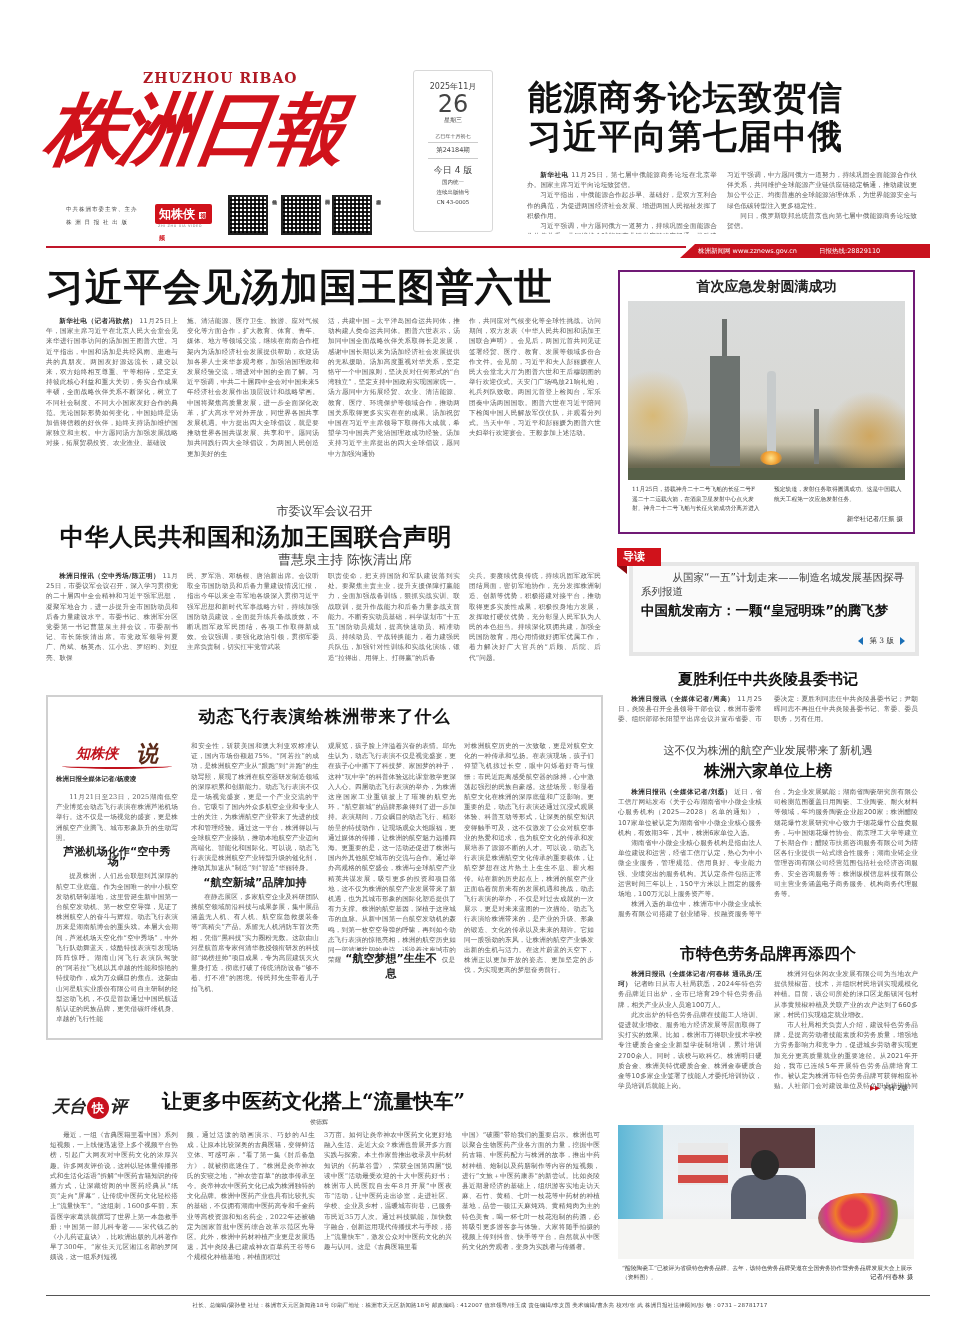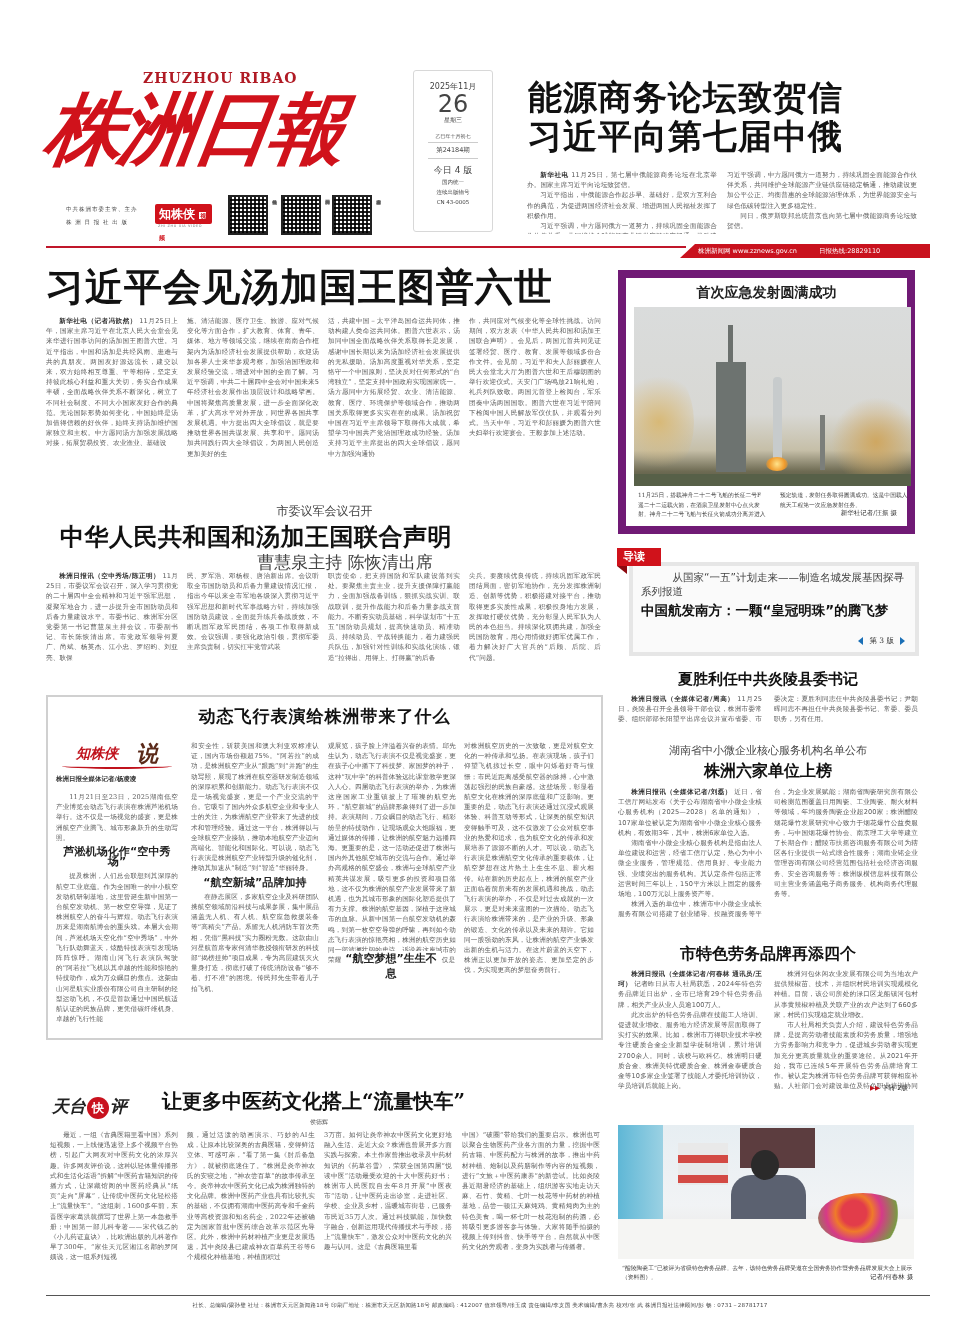--- a/index.html
+++ b/index.html
@@ -36,39 +36,39 @@
   .rule-red { left: 46px; width: 884px; height: 2px; background: #c0162a; }
 
   
   .hl-top { left: 528px; top: 78px; width: 400px; font-size: 34px; line-height: 39px; font-weight: bold; color: #111; letter-spacing: 1px; }
   .web-bar { left: 680px; top: 244px; width: 250px; height: 14px; background: #c9121e; color: #fff; font-size: 6.5px; line-height: 14px; padding-left: 18px; clip-path: polygon(6% 0, 100% 0, 100% 100%, 0 100%); }
 
   
   .hl-main { left: 46px; top: 262px; font-size: 38px; font-weight: bold; color: #111; letter-spacing: 1px; }
 
   
-  .photo-box { left: 618px; top: 270px; width: 297px; height: 264px; border: 8px solid #701a75; background: #fff; }
+  .photo-box { left: 618px; top: 270px; width: 297px; height: 264px; border: 2px solid #701a75; background: #fff; }
   .photo-title { text-align: center; font-size: 14px; font-weight: bold; margin-top: 6px; color: #222; }
   .rocket-img { position: absolute; left: 8px; top: 29px; width: 277px; height: 179px;
     background: linear-gradient(180deg, #dadcdc 0%, #d8d8d4 60%, #c6bfa8 80%, #6d6a52 92%, #555a45 100%); overflow: hidden; }
   .smoke-l { position: absolute; left: -10px; top: 60px; width: 70px; height: 110px; border-radius: 50%; background: radial-gradient(circle, #d8b977 0%, rgba(216,185,119,0) 70%); }
   .smoke-r { position: absolute; right: -10px; top: 90px; width: 90px; height: 90px; border-radius: 50%; background: radial-gradient(circle, #cfa761 0%, rgba(207,167,97,0) 70%); }
   .tower { position: absolute; left: 82px; top: 55px; width: 30px; height: 110px; background: #6d7370; }
   .tower-top { position: absolute; left: 94px; top: 18px; width: 5px; height: 40px; background: #6b706d; }
   .rocket { position: absolute; left: 139px; top: 70px; width: 9px; height: 85px; background: #c7cbcc; border-radius: 4px 4px 0 0; }
   .flame { position: absolute; left: 132px; top: 150px; width: 22px; height: 14px; border-radius: 50%; background: radial-gradient(circle, #ffe38a 0%, #f09a2b 60%, rgba(240,154,43,0) 100%); }
   .mast { position: absolute; left: 186px; top: 108px; width: 5px; height: 55px; background: #7b7e7a; }
   .ground { position: absolute; left: 0; bottom: 0; width: 100%; height: 12px; background: #576048; }
   .photo-caption { position: absolute; left: 12px; top: 213px; width: 270px; font-size: 5.8px; line-height: 9.5px; color: #444; column-count: 2; column-gap: 14px; font-family: "DejaVu Serif", "Liberation Serif", serif; }
   .photo-credit { position: absolute; right: 10px; bottom: 8px; font-size: 6.5px; color: #333; }
 
   
   .kicker { font-size: 12px; color: #444; text-align: center; }
   .hl-defense { left: 60px; top: 521px; font-size: 24px; font-weight: bold; color: #111; letter-spacing: 0.5px; }
-  .subhl { font-size: 17px; color: #444; text-align: center; }
+  .subhl { font-size: 13px; color: #444; text-align: center; }
 
   
   .guide-box { left: 629px; top: 562px; width: 290px; height: 94px; background: #fafafa; border: 4px solid #e6e6e6; }
   .guide-tag { left: 617px; top: 548px; width: 44px; height: 18px; background: #d0121b; color: #fff; font-weight: bold; font-size: 11px; line-height: 18px; padding-left: 6px; }
   .guide-tag-fold { left: 617px; top: 566px; width: 0; height: 0; border-top: 8px solid #8d0a10; border-left: 10px solid transparent; }
   .guide-line1 { font-size: 10.5px; color: #444; line-height: 14px; }
   .guide-main { font-size: 13.5px; font-weight: bold; color: #111; margin-top: 4px; }
   .guide-page { position: absolute; right: 10px; bottom: 6px; font-size: 7.5px; color: #333; font-family: "DejaVu Serif", serif; }
   .tri-l, .tri-r { display: inline-block; width: 0; height: 0; border-top: 4px solid transparent; border-bottom: 4px solid transparent; vertical-align: middle; }
   .tri-l { border-right: 5px solid #1a6fb6; margin-right: 6px; }
@@ -215,21 +215,21 @@
   </div>
 </div>
 <div class="abs guide-tag">导读</div>
 <div class="abs guide-tag-fold"></div>
 
 <div class="abs serif-hl" style="left:618px;top:670px;width:300px;text-align:center;font-size:15px;">夏胜利任中共炎陵县委书记</div>
 <div class="abs col-text" style="left:618px;top:694px;width:300px;height:34px;column-count:2;column-gap:12px;">
   <p><span class="lead">株洲日报讯（全媒体记者/周高）</span> <span>11月25日，炎陵县召开全县领导干部会议，株洲市委常委、组织部部长阳望平出席会议并宣布省委、市委决定：夏胜利同志任中共炎陵县委书记；尹朝晖同志不再担任中共炎陵县委书记、常委、委员职务，另有任用。</span></p>
 </div>
 
-<div class="abs kicker" style="left:618px;top:743px;width:300px;font-size:11px;">湖南省中小微企业核心服务机构名单公布</div>
+<div class="abs kicker" style="left:618px;top:743px;width:300px;font-size:11px;">这不仅为株洲的航空产业发展带来了新机遇</div>
 <div class="abs serif-hl" style="left:618px;top:761px;width:300px;text-align:center;font-size:16px;">株洲六家单位上榜</div>
 <div class="abs col-text" style="left:618px;top:787px;width:300px;height:140px;column-count:2;column-gap:12px;">
   <p><span class="lead">株洲日报讯（全媒体记者/刘磊）</span> <span>近日，省工信厅网站发布《关于公布湖南省中小微企业核心服务机构（2025—2028）名单的通知》，107家单位被认定为湖南省中小微企业核心服务机构，有效期3年，其中，株洲6家单位入选。</span></p>
   <p>湖南省中小微企业核心服务机构是指由法人单位建设和运营，经省工信厅认定，热心为中小微企业服务，管理规范、信用良好、专业能力强、业绩突出的服务机构。其认定条件包括正常运营时间三年以上，150平方米以上固定的服务场地，100万元以上服务资产等。</p>
   <p>株洲入选的单位中，株洲市中小微企业成长服务有限公司搭建了创业辅导、投融资服务等平台，为企业发展赋能；湖南省陶瓷研究所有限公司检测范围覆盖日用陶瓷、工业陶瓷、耐火材料等领域，年均服务陶瓷企业超200家；株洲醴陵烟花爆竹发展研究中心致力于烟花爆竹公益类服务，与中国烟花爆竹协会、南京理工大学等建立了长期合作；醴陵市扶摇咨询服务有限公司为辖区各行业提供一站式综合性服务；湖南业铭企业管理咨询有限公司经营范围包括社会经济咨询服务、安全咨询服务等；株洲纵横信息科技有限公司主营业务涵盖电子商务服务、机构商务代理服务等。</p>
 </div>
 
 <div class="abs serif-hl" style="left:618px;top:944px;width:300px;text-align:center;font-size:16px;">市特色劳务品牌再添四个</div>
 <div class="abs col-text" style="left:618px;top:969px;width:300px;height:138px;column-count:2;column-gap:12px;">
   <p><span class="lead">株洲日报讯（全媒体记者/何春林 通讯员/王珂）</span> <span>记者昨日从市人社局获悉，2024年特色劳务品牌近日出炉，全市已培育29个特色劳务品牌，相关产业从业人员逾100万人。</span></p>

